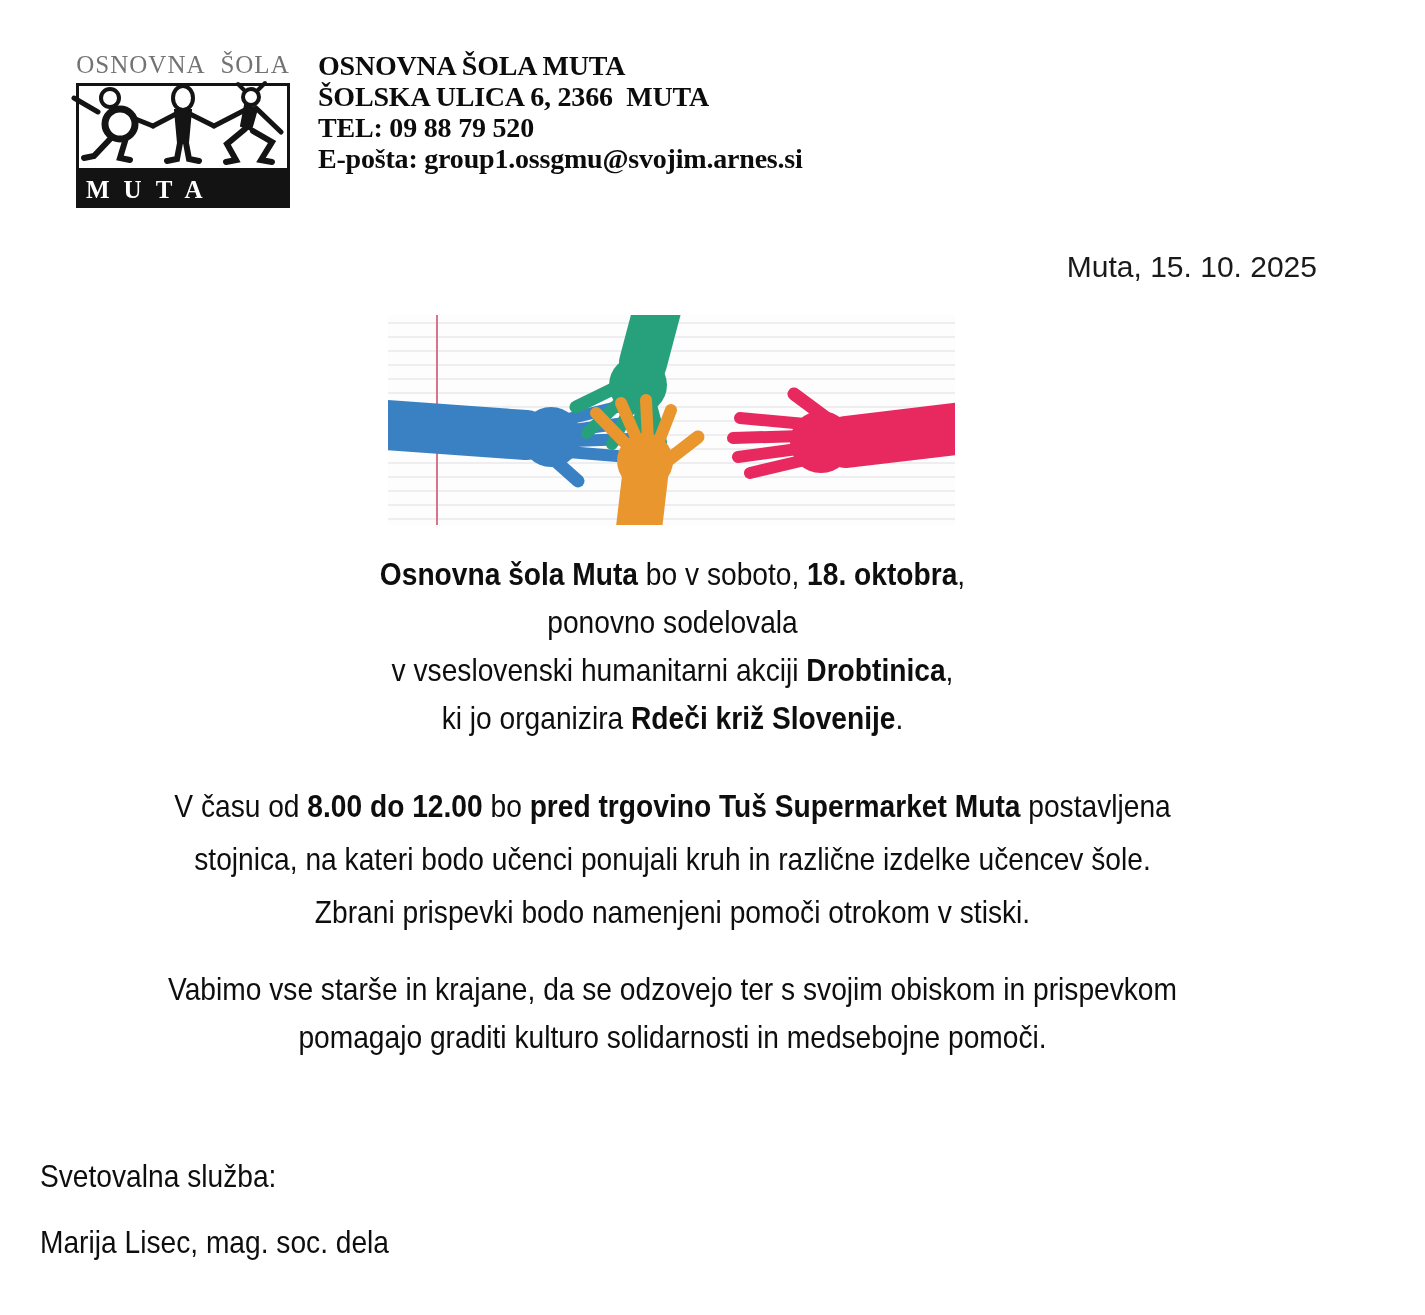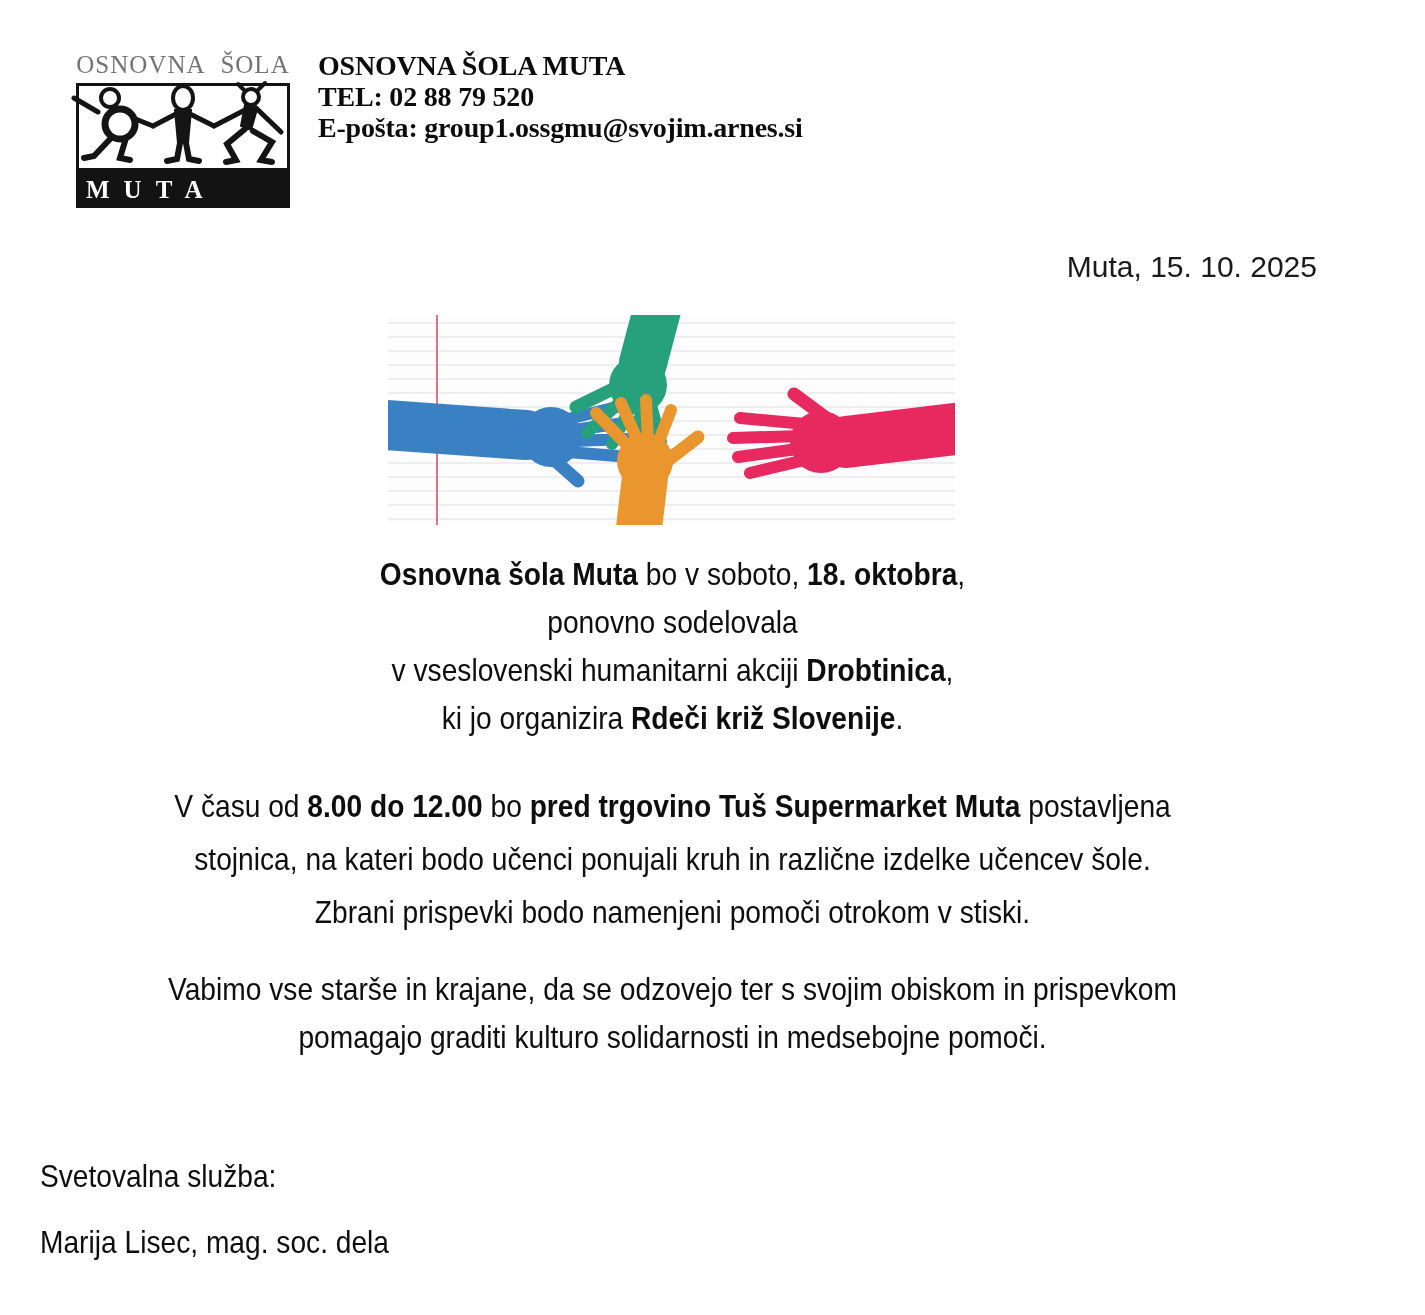--- a/index.html
+++ b/index.html
@@ -101,21 +101,22 @@
           <path d="M165 43 L 147 58 L 156 74 L 146 76" stroke-width="6"></path>
           <path d="M173 45 L 192 56 L 181 74 L 192 76" stroke-width="6"></path>
         </g>
       </svg>
     </div>
     <div class="logo-band">MUTA</div>
   </div>
 
   <div class="letterhead">
     <div class="lh-line">OSNOVNA ŠOLA MUTA</div>
-    <div class="lh-line">TEL: 02 88 79 520</div>
+    <div class="lh-line">ŠOLSKA ULICA 6, 2366  MUTA</div>
+    <div class="lh-line">TEL: 09 88 79 520</div>
     <div class="lh-line">E-pošta: group1.ossgmu@svojim.arnes.si</div>
   </div>
 
   <div class="date-line">Muta, 15. 10. 2025</div>
 
   <svg class="hands" viewBox="0 0 567 210">
 
     <rect x="0" y="0" width="567" height="210" fill="#fdfdfe"></rect>
     <g stroke-width="1.6" stroke="#e8e8eb">
       <line x1="0" y1="8" x2="567" y2="8"></line>

